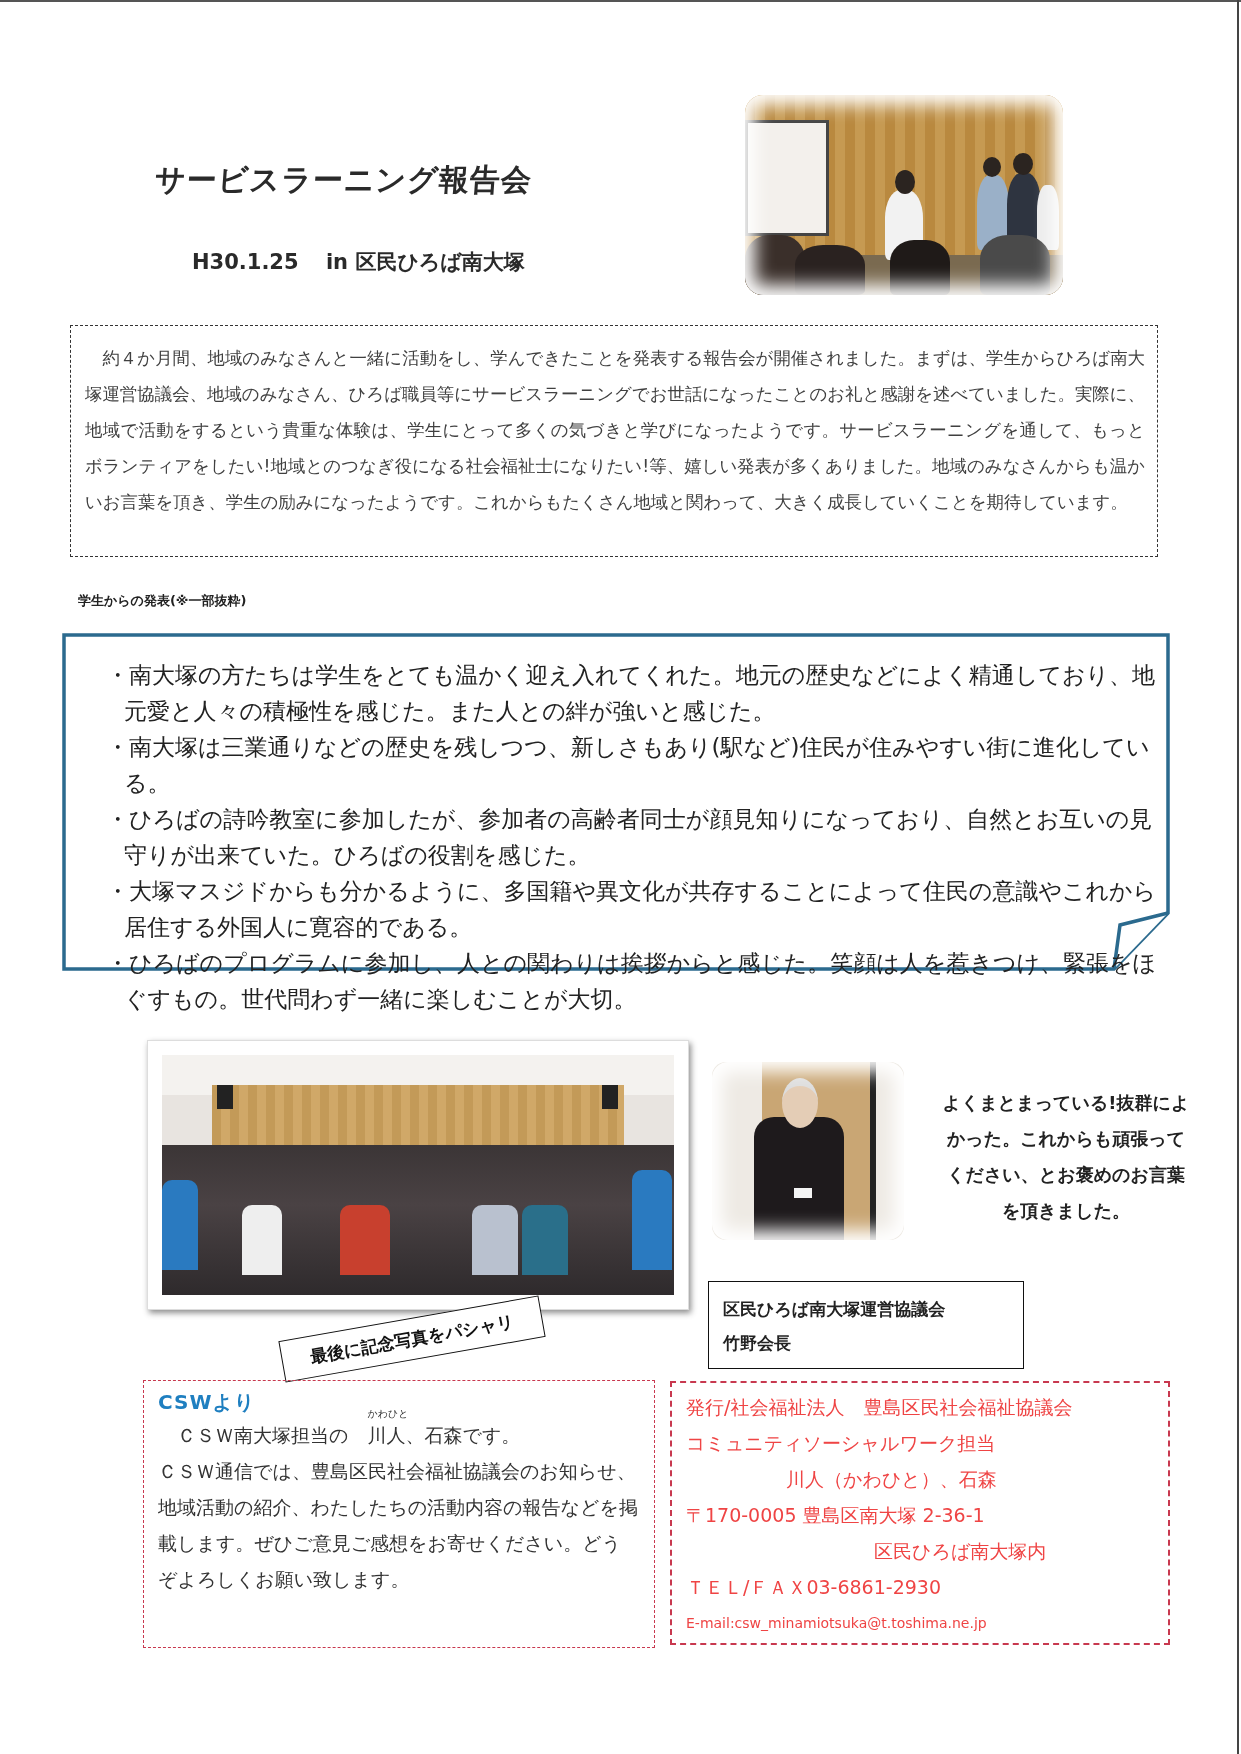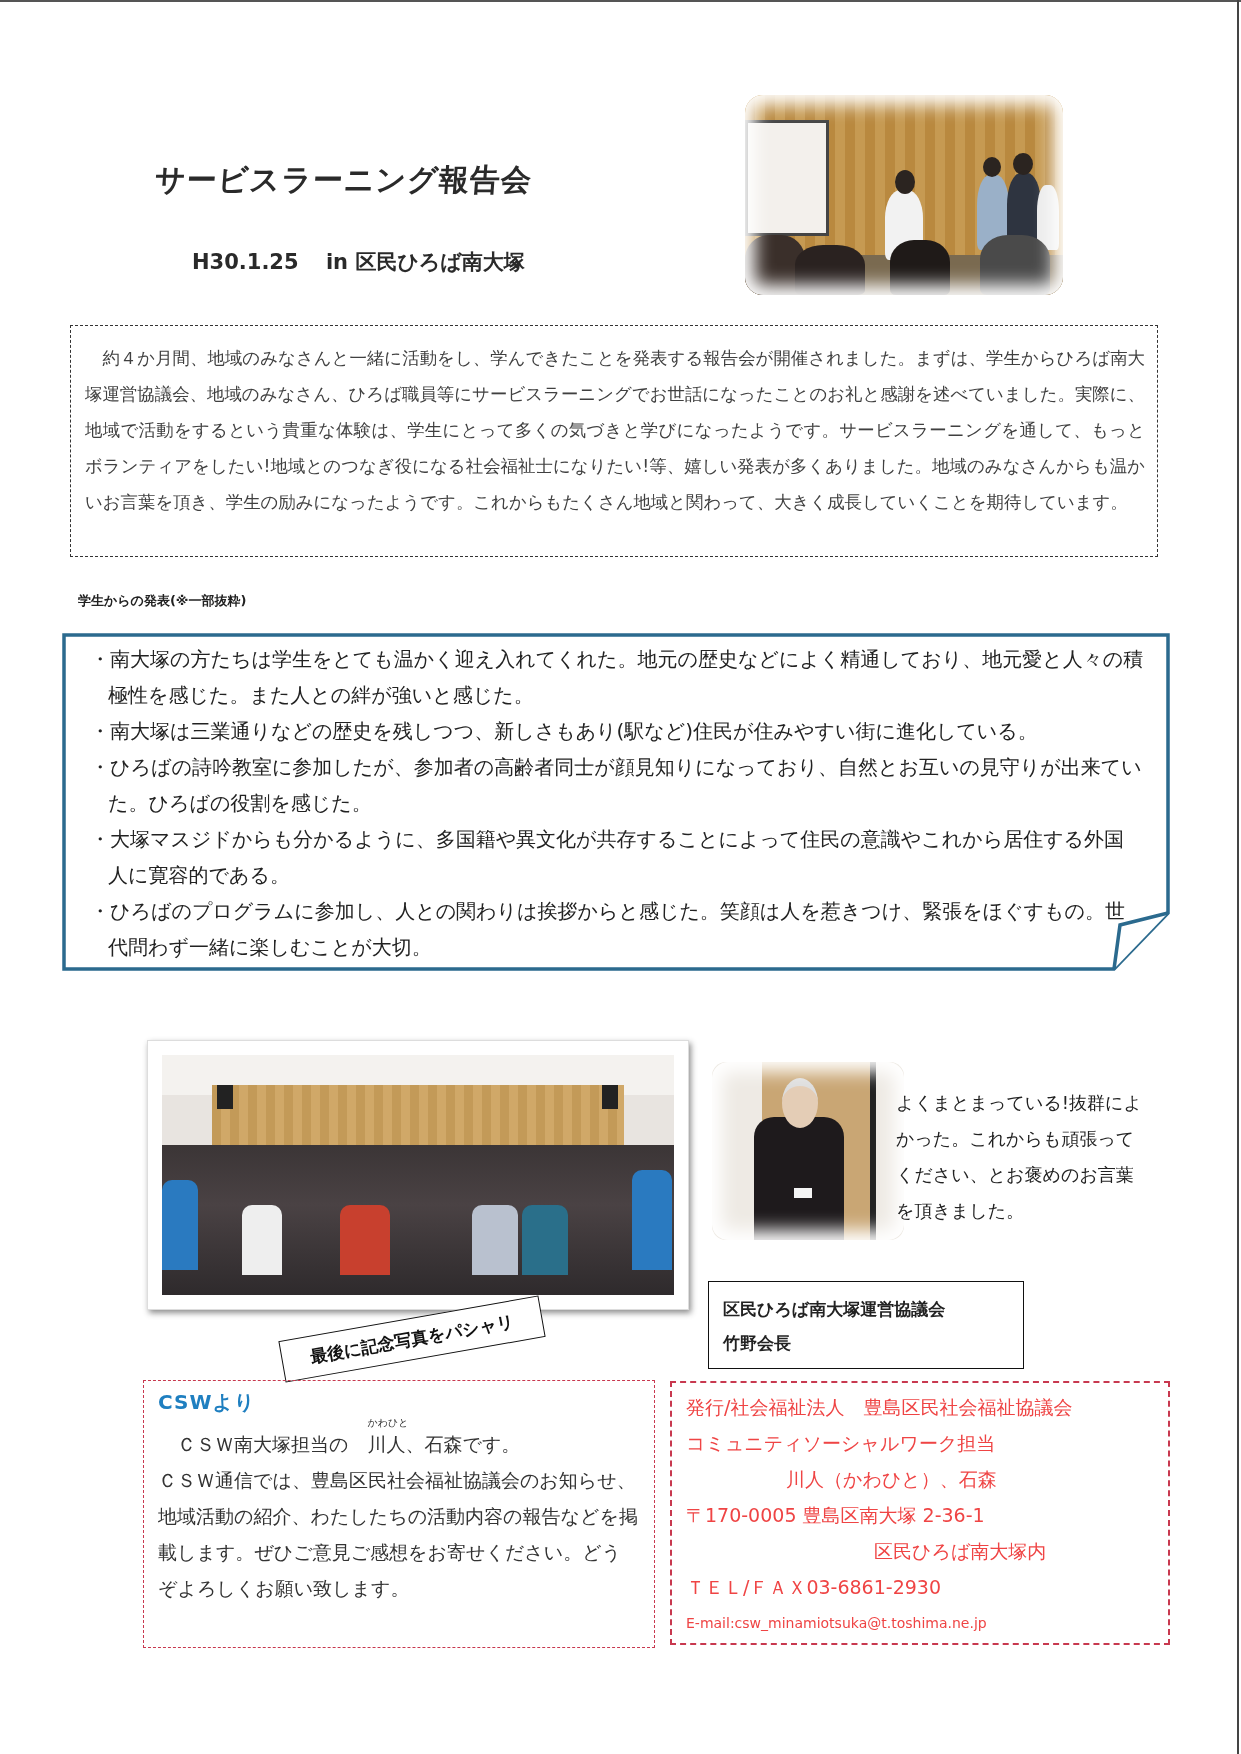--- a/index.html
+++ b/index.html
@@ -41,22 +41,22 @@
 
   .section-label {
     position: absolute; left: 78px; top: 592px; font-size: 13px; font-weight: bold; color: #222;
   }
 
   .comments-box {
     position: absolute; left: 62px; top: 633px; width: 1108px; height: 340px;
   }
   .comments-box svg { position: absolute; left: 0; top: 0; }
   .comments-list {
-    position: absolute; left: 32px; top: 8px; width: 1050px; margin: 0; padding: 0;
-    list-style: none; font-size: 20px; line-height: 36px; color: #222;
+    position: absolute; left: 32px; top: 8px; width: 1050px; margin: 16px; padding: 0;
+    list-style: none; font-size: 23px; line-height: 36px; color: #222;
   }
   .comments-list li { padding-left: 14px; text-indent: -14px; }
   .comments-list li::before { content: "・"; margin-left: -4px; }
 
   .group-photo-frame {
     position: absolute; left: 147px; top: 1040px; width: 540px; height: 268px;
     background: #fff; box-shadow: 2px 3px 6px rgba(0,0,0,0.45); border: 1px solid #ddd;
   }
   .group-photo {
     position: absolute; left: 14px; top: 14px; width: 512px; height: 240px; overflow: hidden;
@@ -65,35 +65,35 @@
 
   .caption-tag {
     position: absolute; left: 280px; top: 1318px; width: 262px; height: 40px;
     border: 1.5px solid #111; background: #fff; transform: rotate(-10deg);
     font-size: 17px; font-weight: bold; line-height: 40px; text-align: center; color: #111;
   }
 
   .chair-photo { position: absolute; left: 712px; top: 1062px; width: 192px; height: 178px; overflow: hidden; border-radius: 14px; }
 
   .praise {
-    position: absolute; left: 896px; top: 1085px; width: 250px;
-    font-size: 18px; font-weight: normal; line-height: 36px; color: #222;
+    position: absolute; left: 941px; top: 1085px; width: 250px;
+    font-size: 18px; font-weight: bold; line-height: 36px; color: #222; text-align: center;
   }
 
   .chair-box {
     position: absolute; left: 708px; top: 1281px; width: 316px; height: 88px;
     border: 1.5px solid #111; box-sizing: border-box; padding: 10px 14px;
     font-size: 17px; font-weight: bold; line-height: 34px; color: #222;
   }
 
   .csw-box {
     position: absolute; left: 143px; top: 1380px; width: 512px; height: 268px;
     border: 1.5px dashed #c8384f; box-sizing: border-box; padding: 8px 14px;
   }
-  .csw-heading { font-size: 20px; font-weight: bold; color: #1f7fc0; letter-spacing: 1px; margin-bottom: 10px; }
+  .csw-heading { font-size: 20px; font-weight: bold; color: #1f7fc0; letter-spacing: 1px; margin-bottom: 1px; }
   .csw-body { font-size: 19px; line-height: 36px; color: #333; }
   .csw-body p { margin: 0; }
   .ruby-wrap { position: relative; display: inline-block; }
   .ruby-text { position: absolute; left: 0; top: -8px; font-size: 10px; color: #333; white-space: nowrap; line-height: 10px; }
 
   .info-box {
     position: absolute; left: 670px; top: 1381px; width: 500px; height: 264px;
     border: 2px dashed #c8384f; box-sizing: border-box; padding: 6px 14px;
     font-size: 19px; line-height: 36px; color: #ef4444;
   }

